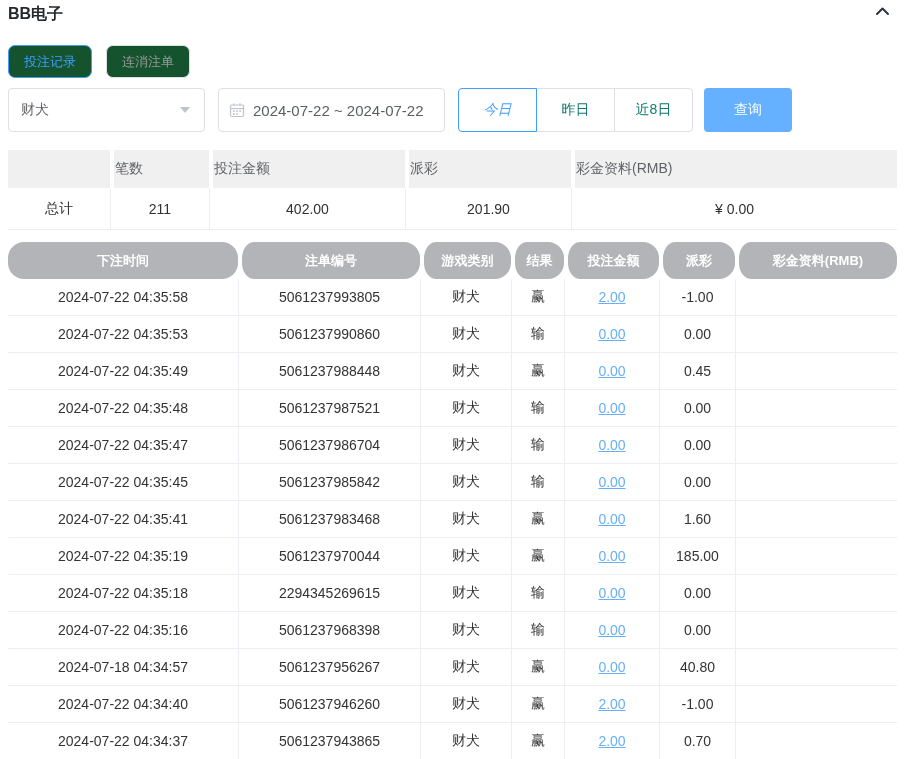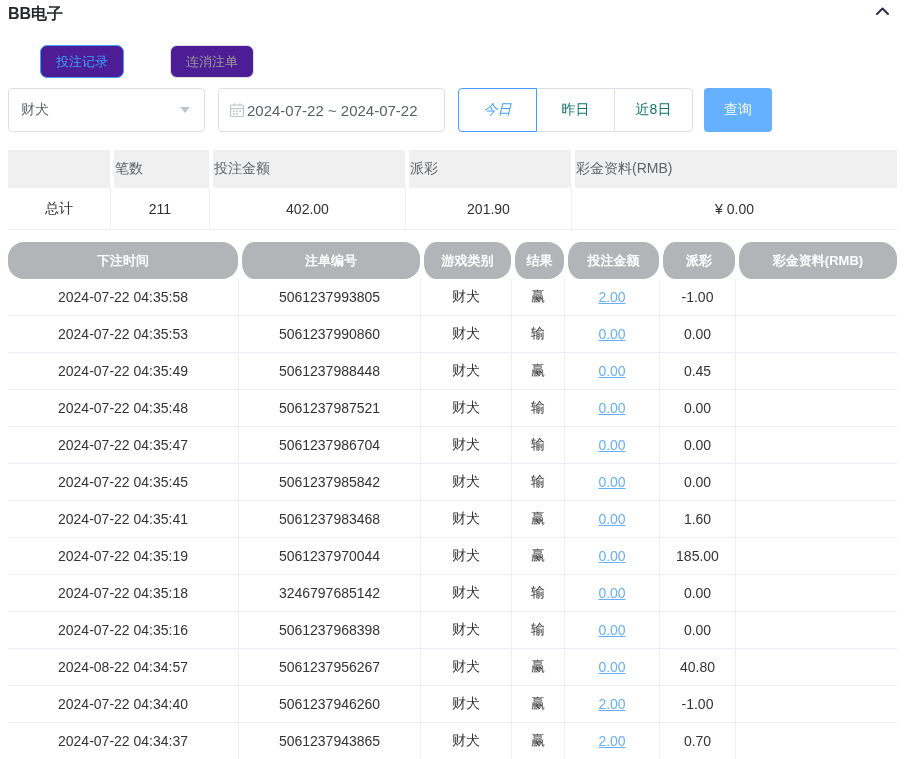--- a/index.html
+++ b/index.html
@@ -14,54 +14,54 @@
 
   
   .titlebar { display: flex; justify-content: space-between; align-items: flex-start; height: 20px; }
   .title { font-size: 16px; font-weight: bold; color: #24292e; line-height: 20px; }
   .collapse-btn { cursor: pointer; display: flex; align-items: center; padding-right: 6px; }
 
   
   .tabs { margin-top: 21px; display: flex; gap: 14px; }
   .tab {
     height: 33px; padding: 0 15px; display: flex; align-items: center;
-    border: 1px solid #dcdfe6; border-radius: 7px; background: #4c1d95;
-    font-size: 13px; color: #999; cursor: pointer; margin-left: 32px;
+    border: 1px solid #dcdfe6; border-radius: 7px; background: #14532d;
+    font-size: 13px; color: #999; cursor: pointer;
   }
   .tab.active { border-color: var(--accent, #409eff); color: var(--accent, #409eff); }
 
   
   .filter-row { margin-top: 10px; display: flex; align-items: center; height: 44px; }
   .select {
     width: 197px; height: 44px; border: 1px solid #dcdfe6; border-radius: 4px;
     display: flex; align-items: center; justify-content: space-between;
     padding: 0 14px 0 12px; font-size: 14px; color: #606266; cursor: pointer; background: #fff;
   }
   .caret-down {
     width: 0; height: 0;
     border-left: 5px solid transparent; border-right: 5px solid transparent;
     border-top: 6px solid #c0c4cc;
   }
   .datepicker {
     margin-left: 13px; width: 227px; height: 44px;
     border: 1px solid #dcdfe6; border-radius: 4px; background: #fff;
-    display: flex; align-items: center; padding: 0 10px; gap: 2px;
+    display: flex; align-items: center; padding: 0 10px; gap: 8px;
     font-size: 15px; color: #5a5e66; cursor: pointer; white-space: nowrap;
   }
   .btn-group { margin-left: 13px; display: flex; }
   .qbtn {
     width: 79px; height: 44px; border: 1px solid #dcdfe6; background: #fff;
     font-size: 14px; color: #0f766e; margin-left: -1px; cursor: pointer;
     font-family: inherit; padding: 0;
   }
   .qbtn:first-child { margin-left: 0; border-radius: 4px 0 0 4px; }
   .qbtn:last-child { border-radius: 0 4px 4px 0; }
   .qbtn.active { border-color: var(--accent, #409eff); color: var(--accent, #409eff); position: relative; z-index: 1; font-style: italic; }
   .search-btn {
-    margin-left: 11px; width: 68px; height: 44px;
+    margin-left: 11px; width: 88px; height: 44px;
     background: var(--btn-fill, #66b1ff); color: #fff; border: none; border-radius: 4px;
     font-size: 14px; cursor: pointer; font-family: inherit;
   }
 
   
   table { border-collapse: separate; border-spacing: 0; table-layout: fixed; width: 889px; }
   .summary-table { margin-top: 18px; }
   .summary-table th {
     background: var(--summary-header-bg, #f0f0f0); height: 38px;
     font-size: 14px; font-weight: normal; color: #5f6368; text-align: left;
@@ -258,38 +258,38 @@
       <td>2024-07-22 04:35:19</td>
       <td>5061237970044</td>
       <td>财犬</td>
       <td>赢</td>
       <td><span class="bet-link">0.00</span></td>
       <td>185.00</td>
       <td></td>
     </tr>
         <tr>
       <td>2024-07-22 04:35:18</td>
-      <td>3246797685142</td>
+      <td>2294345269615</td>
       <td>财犬</td>
       <td>输</td>
       <td><span class="bet-link">0.00</span></td>
       <td>0.00</td>
       <td></td>
     </tr>
         <tr>
       <td>2024-07-22 04:35:16</td>
       <td>5061237968398</td>
       <td>财犬</td>
       <td>输</td>
       <td><span class="bet-link">0.00</span></td>
       <td>0.00</td>
       <td></td>
     </tr>
         <tr>
-      <td>2024-08-22 04:34:57</td>
+      <td>2024-07-18 04:34:57</td>
       <td>5061237956267</td>
       <td>财犬</td>
       <td>赢</td>
       <td><span class="bet-link">0.00</span></td>
       <td>40.80</td>
       <td></td>
     </tr>
         <tr>
       <td>2024-07-22 04:34:40</td>
       <td>5061237946260</td>

